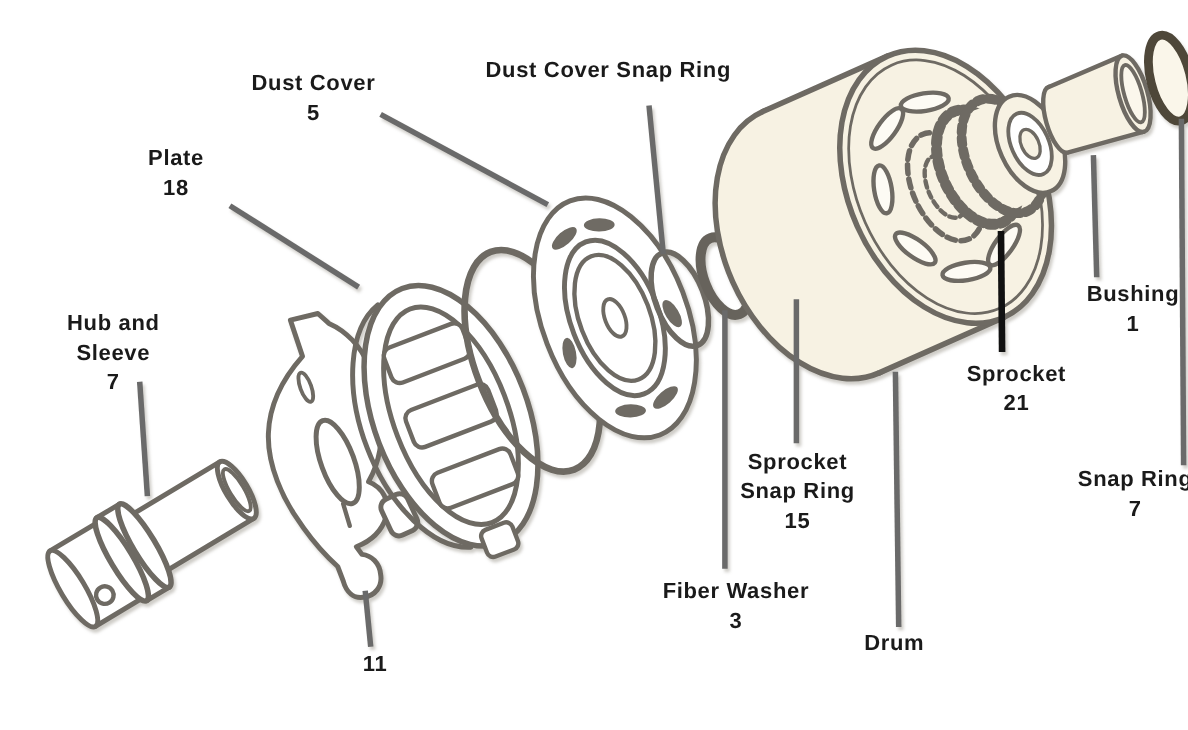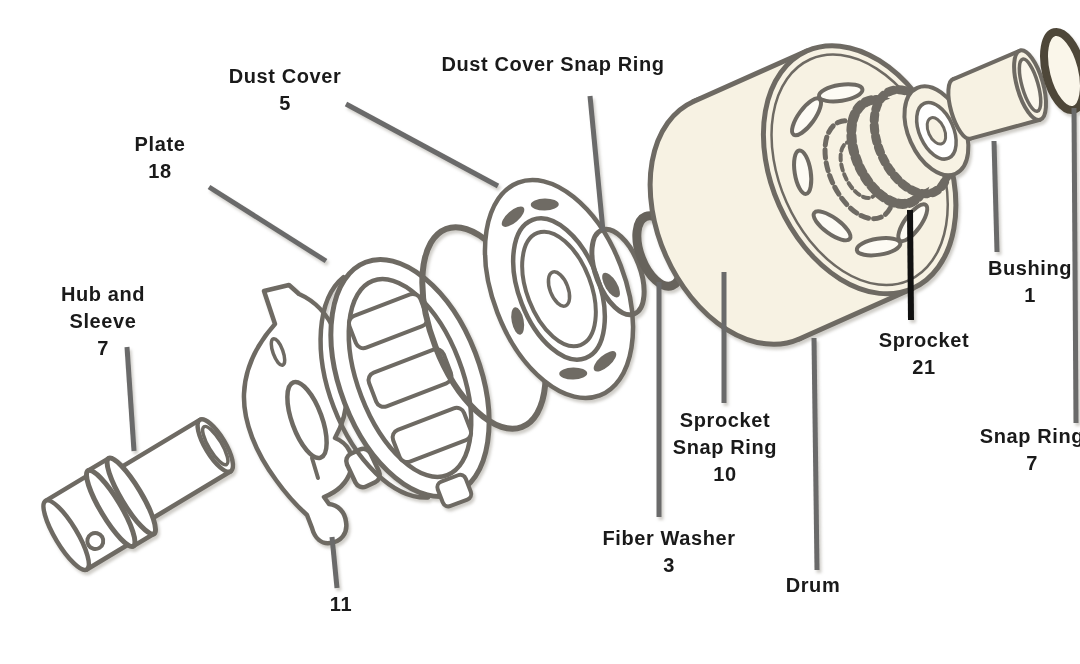--- a/index.html
+++ b/index.html
@@ -196,21 +196,21 @@
   <div class="lbl" id="lb-backing">
     <div class="ln">11</div>
   </div>
   <div class="lbl" id="lb-fiber">
     <div class="ln">Fiber Washer</div>
     <div class="ln">3</div>
   </div>
   <div class="lbl" id="lb-spr-snap">
     <div class="ln">Sprocket</div>
     <div class="ln">Snap Ring</div>
-    <div class="ln">10</div>
+    <div class="ln">15</div>
   </div>
   <div class="lbl" id="lb-drum">
     <div class="ln">Drum</div>
   </div>
   <div class="lbl" id="lb-sprocket">
     <div class="ln">Sprocket</div>
     <div class="ln">21</div>
   </div>
   <div class="lbl" id="lb-bushing">
     <div class="ln">Bushing</div>

